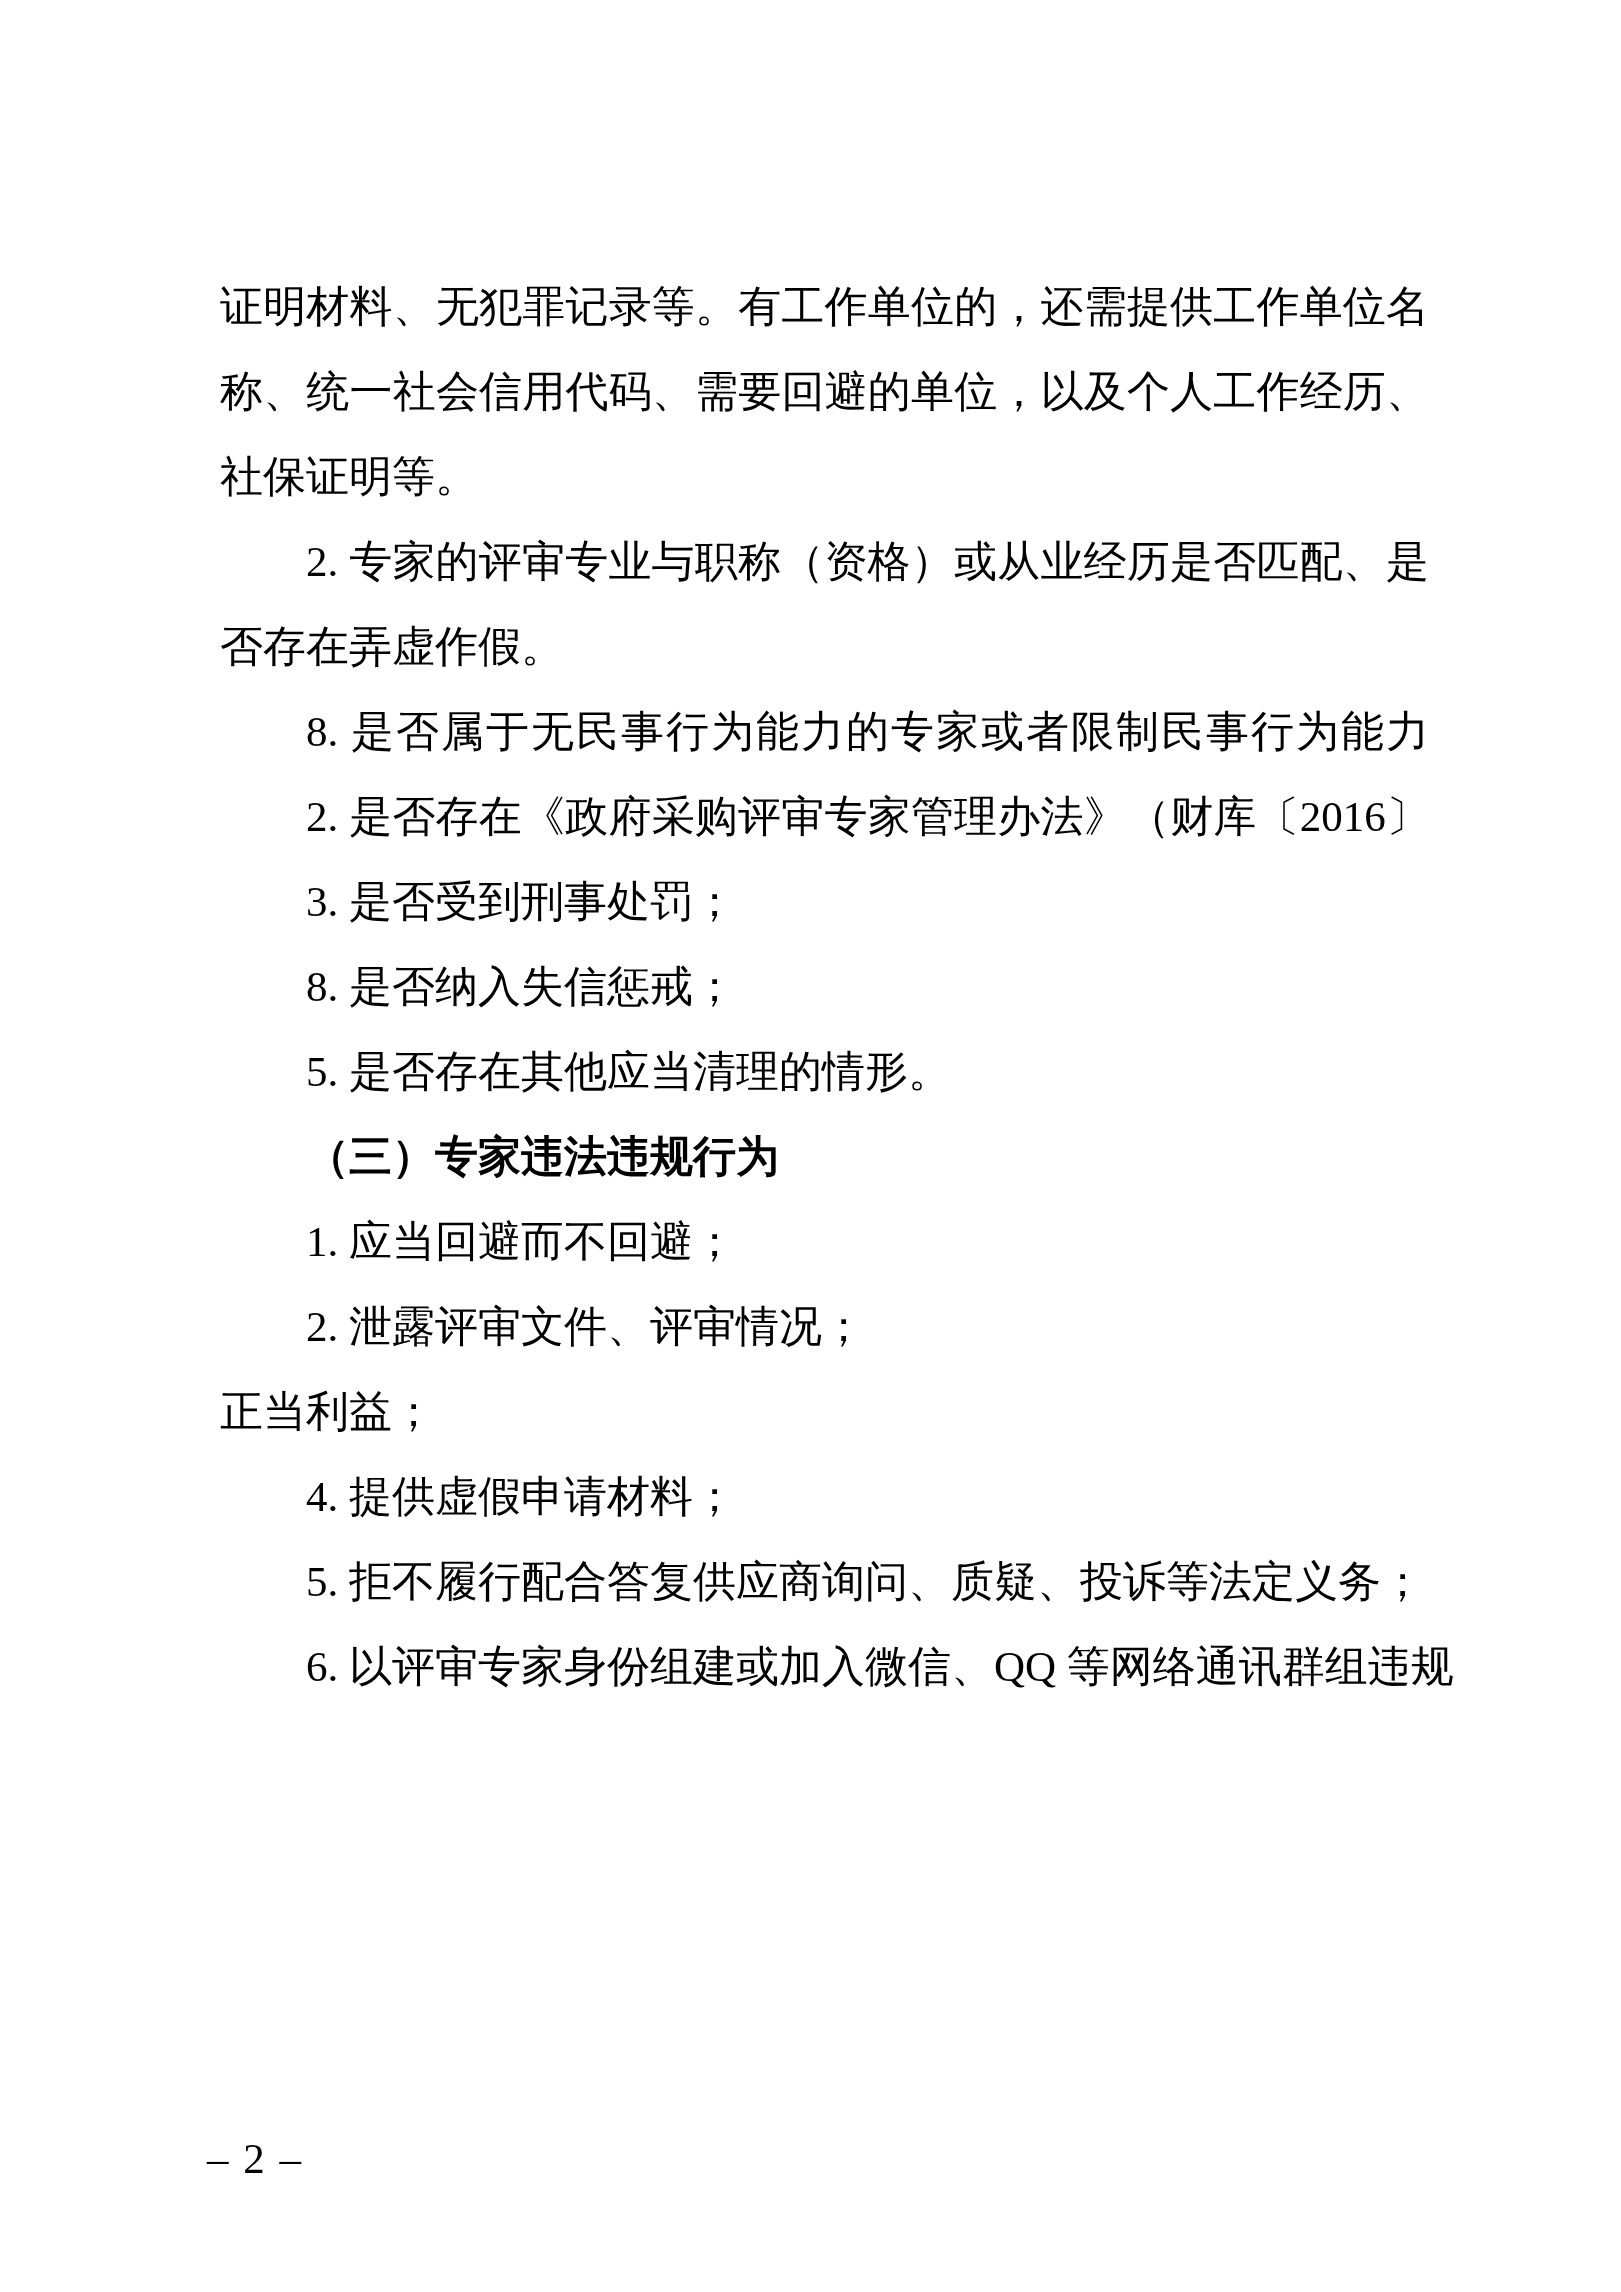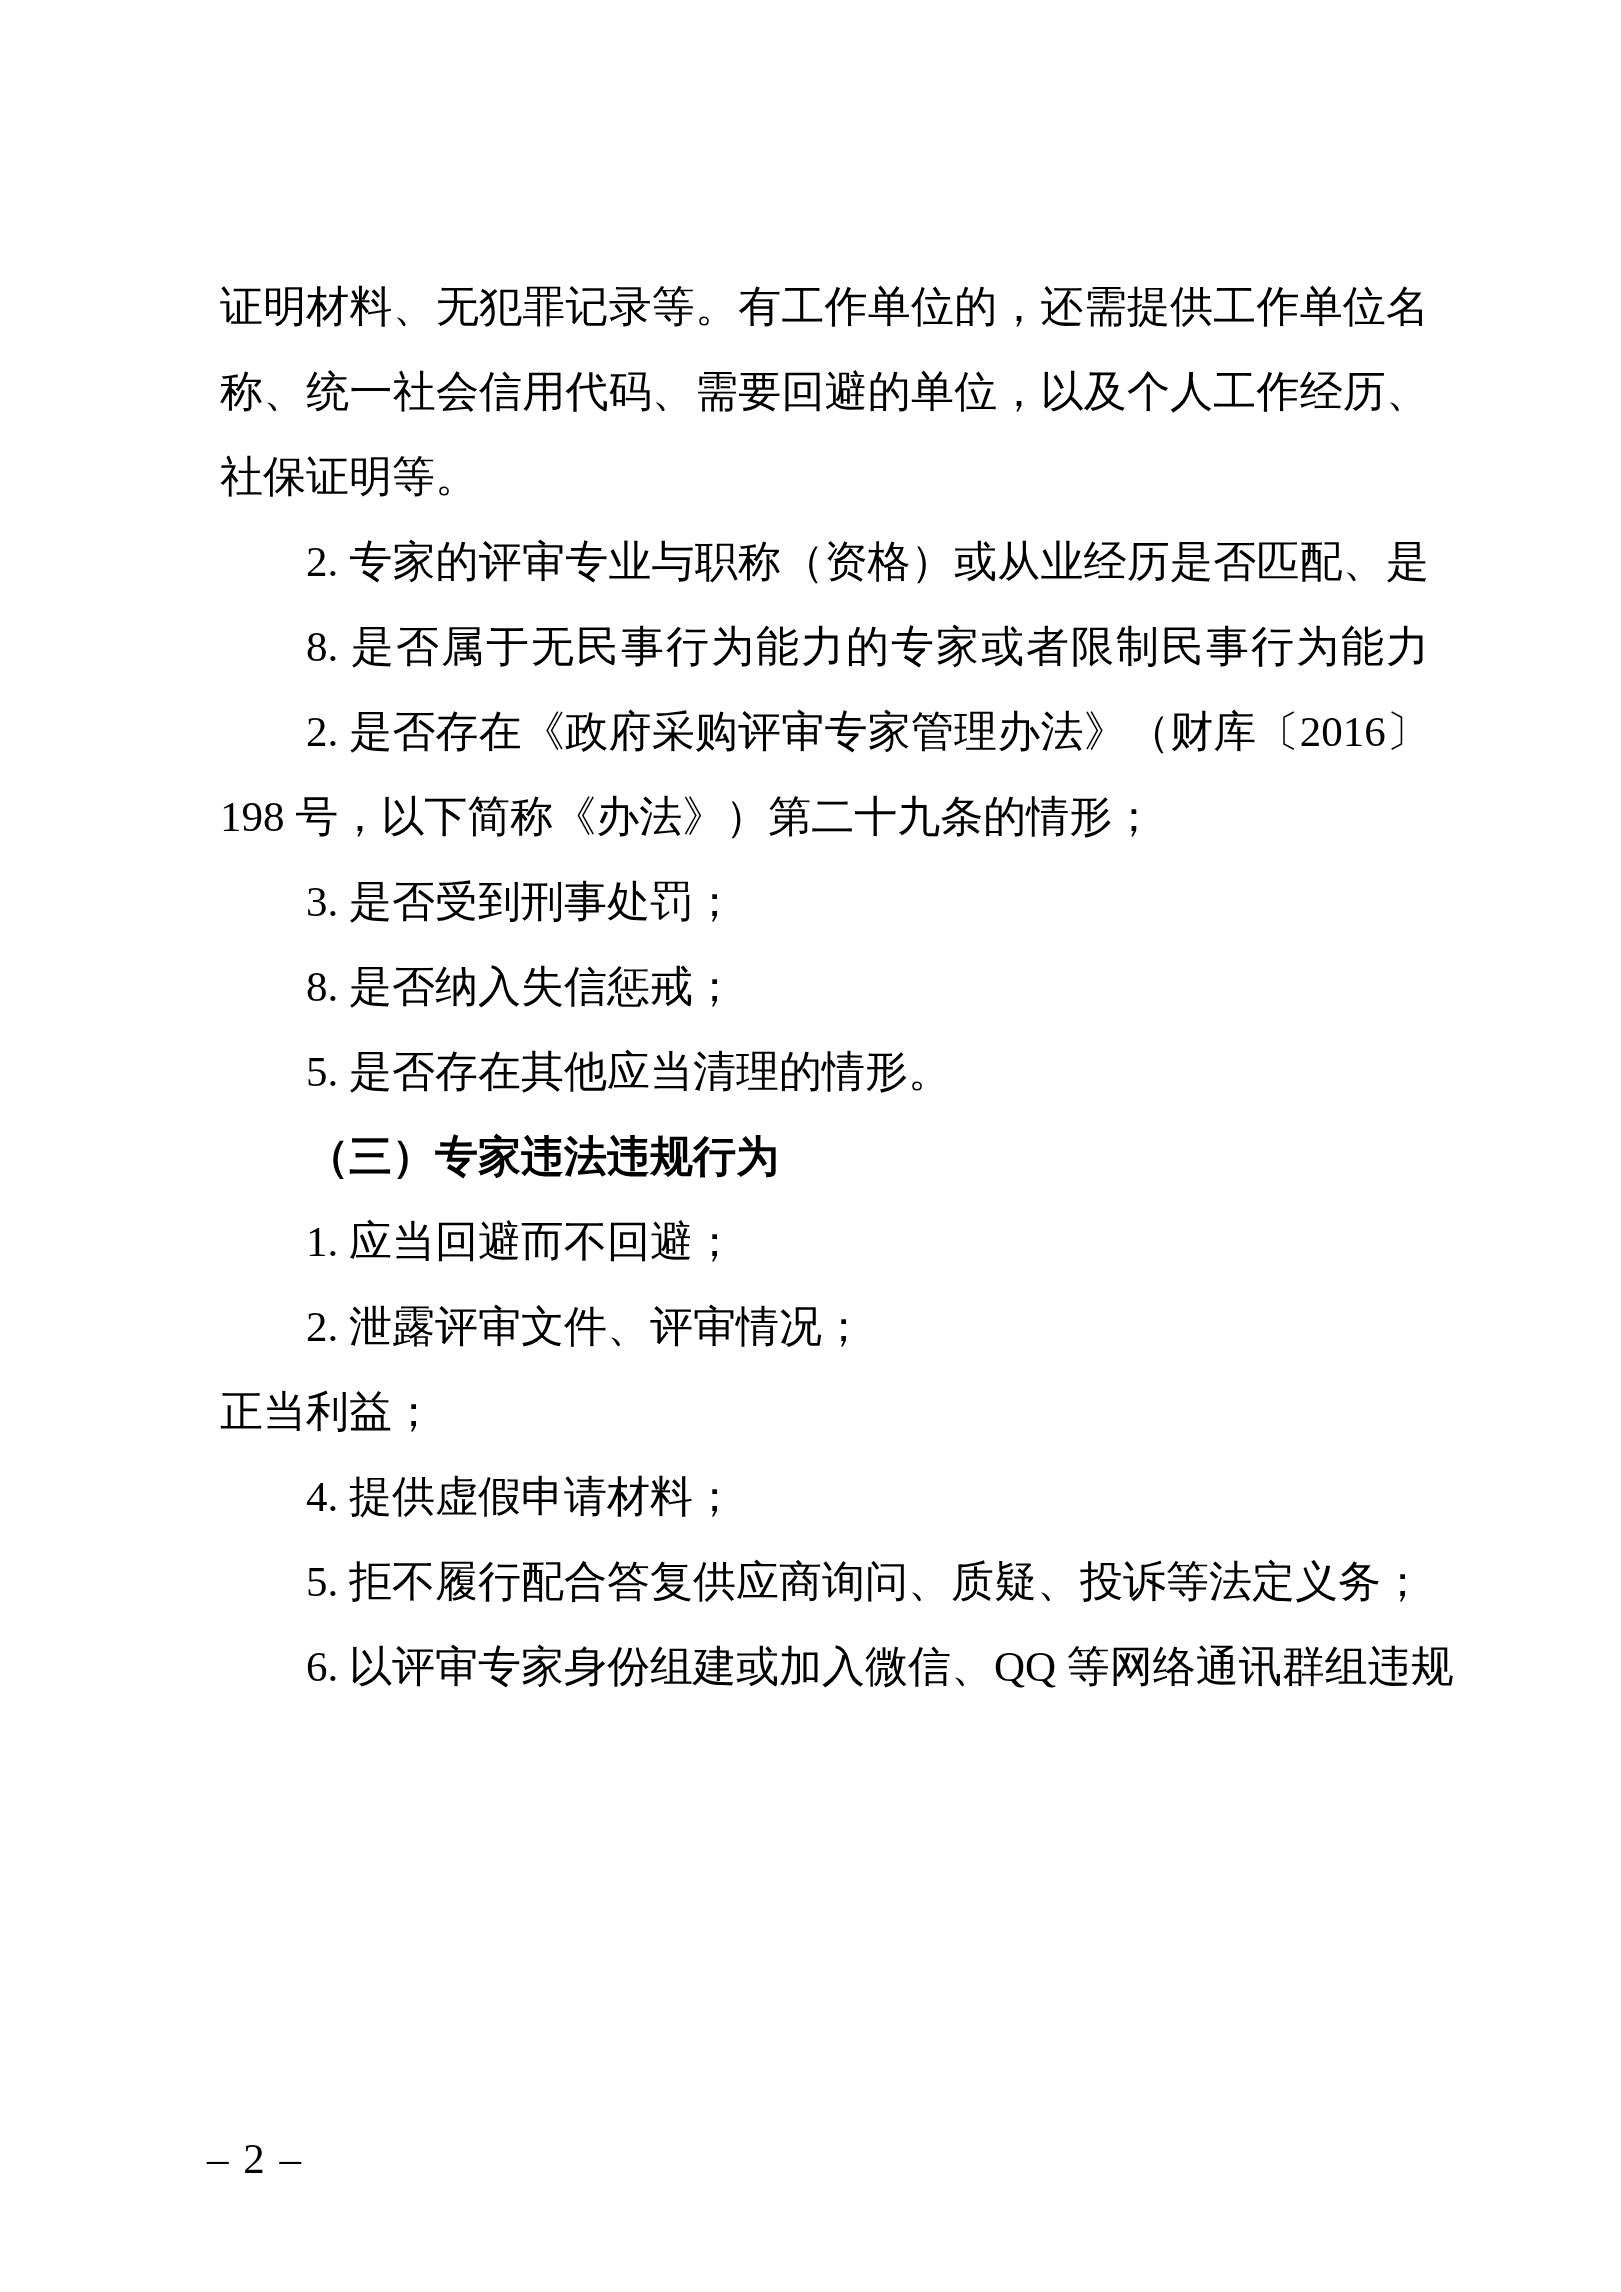--- a/index.html
+++ b/index.html
@@ -53,23 +53,23 @@
 </style>
 </head>
 <body>
 
 <div class="page">
   <div class="doc-body" id="doc-body">
       <div class="line justify">证明材料、无犯罪记录等。有工作单位的，还需提供工作单位名</div>
       <div class="line justify">称、统一社会信用代码、需要回避的单位，以及个人工作经历、</div>
       <div class="line">社保证明等。</div>
       <div class="line indent justify">2. 专家的评审专业与职称（资格）或从业经历是否匹配、是</div>
+      <div class="line">否存在弄虚作假。</div>
       <div class="line indent justify">8. 是否属于无民事行为能力的专家或者限制民事行为能力</div>
       <div class="line indent justify">2. 是否存在《政府采购评审专家管理办法》（财库〔2016〕</div>
-      <div class="line">198 号，以下简称《办法》）第二十九条的情形；</div>
       <div class="line indent">3. 是否受到刑事处罚；</div>
       <div class="line indent">8. 是否纳入失信惩戒；</div>
       <div class="line indent">5. 是否存在其他应当清理的情形。</div>
       <div class="line heading indent">（三）专家违法违规行为</div>
       <div class="line indent">1. 应当回避而不回避；</div>
       <div class="line indent">2. 泄露评审文件、评审情况；</div>
       <div class="line">正当利益；</div>
       <div class="line indent">4. 提供虚假申请材料；</div>
       <div class="line indent">5. 拒不履行配合答复供应商询问、质疑、投诉等法定义务；</div>
       <div class="line indent justify">6. 以评审专家身份组建或加入微信、QQ 等网络通讯群组违规</div>

